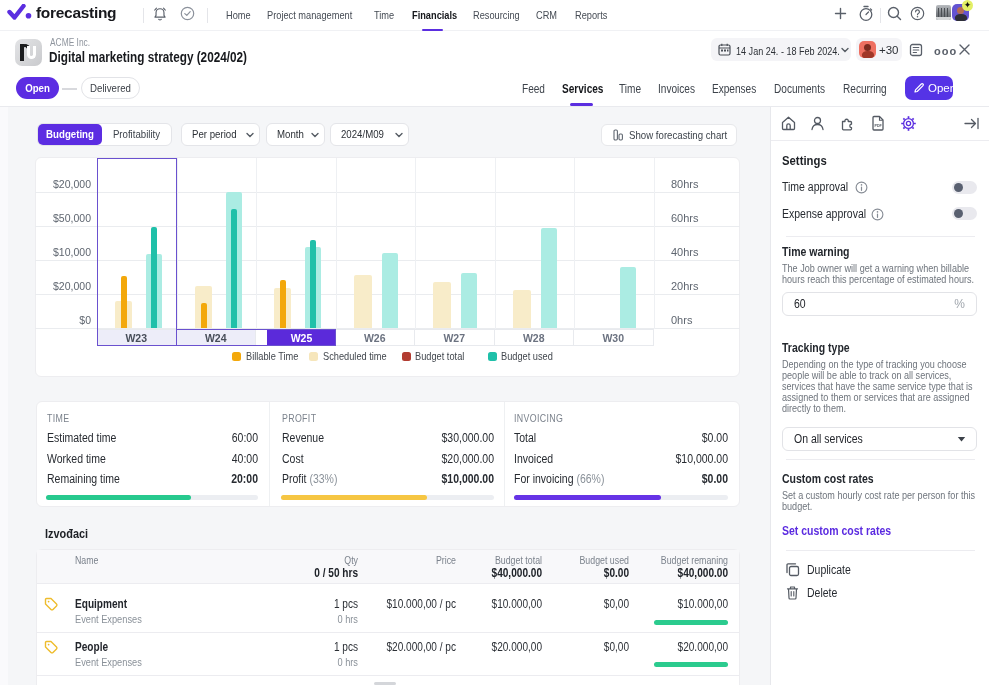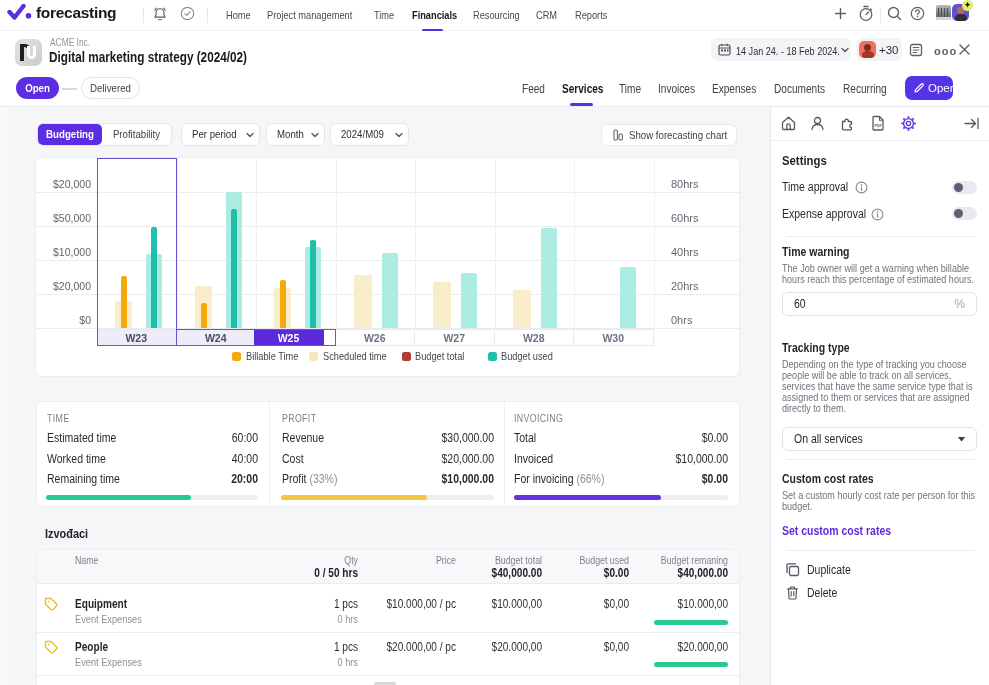--- a/index.html
+++ b/index.html
@@ -222,21 +222,21 @@
 <div class="bar" style="left:398px;width:18px;height:46px;bottom:49px;background:#f8ecc9"></div>
 <div class="bar" style="left:426px;width:16px;height:55px;bottom:49px;background:#abece3"></div>
 
 <div class="bar" style="left:477.5px;width:18px;height:38px;bottom:49px;background:#f8ecc9"></div>
 <div class="bar" style="left:505.5px;width:16px;height:100px;bottom:49px;background:#abece3"></div>
 
 <div class="bar" style="left:585px;width:16px;height:61.5px;bottom:49px;background:#abece3"></div>
 
 <div class="wcell" style="left:62px;width:79.5px;background:#ededf9">W23</div>
 <div class="wcell" style="left:141.5px;width:79.5px;background:#ededf9">W24</div>
-<div class="wcell" style="left:219px;width:70px;background:#5b2ada;color:#fff;border-color:#5b2ada">W25</div>
+<div class="wcell" style="left:232px;width:70px;background:#5b2ada;color:#fff;border-color:#5b2ada">W25</div>
 <div class="wcell" style="left:300.5px;width:79.5px;background:#fff;color:#6b7280">W26</div>
 <div class="wcell" style="left:380px;width:79.5px;background:#fff;color:#6b7280">W27</div>
 <div class="wcell" style="left:459.5px;width:79.5px;background:#fff;color:#6b7280">W28</div>
 <div class="wcell" style="left:539px;width:79.5px;background:#fff;color:#6b7280">W30</div>
 
 <div class="abs" style="left:62px;top:1px;width:80px;height:188px;border:1px solid #6a51cf"></div>
 <div class="abs" style="left:142px;top:171.5px;width:159px;height:17.5px;border:1px solid #6a51cf;border-left:none"></div>
 
 <div class="legsq" style="left:197px;background:#f3a80b"></div>
 <div class="leglab tx" style="left:211px">Billable Time</div>

